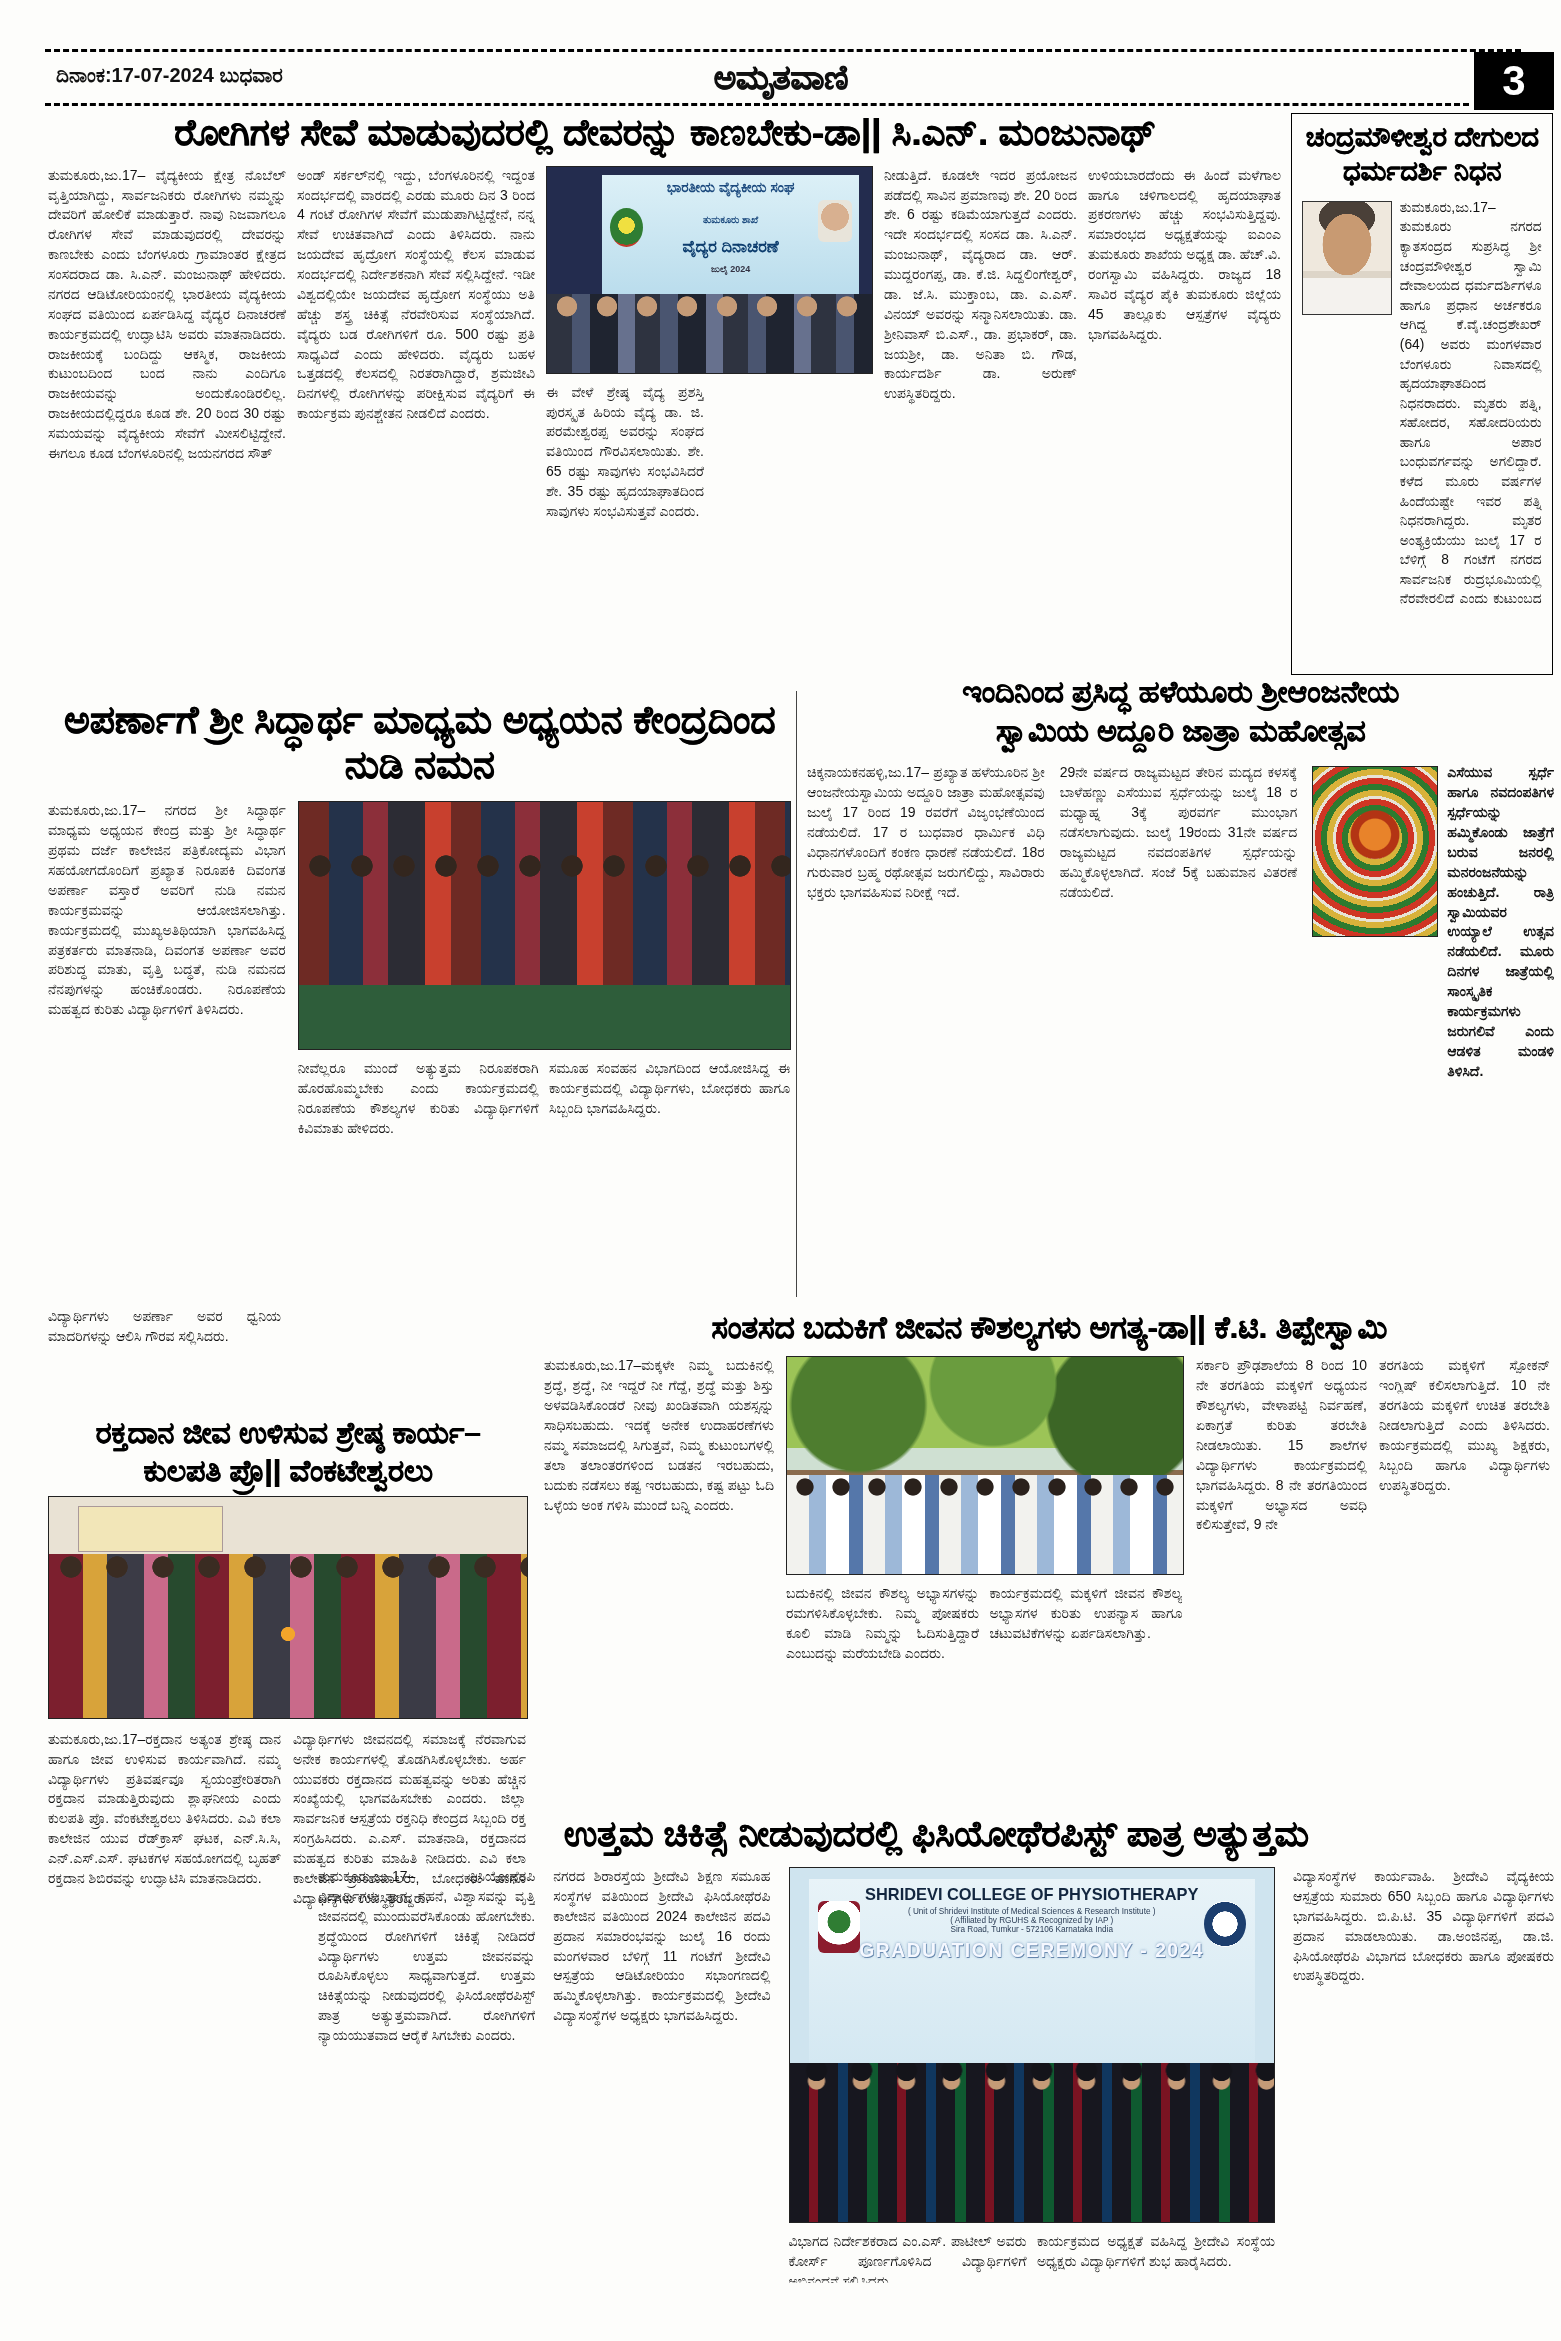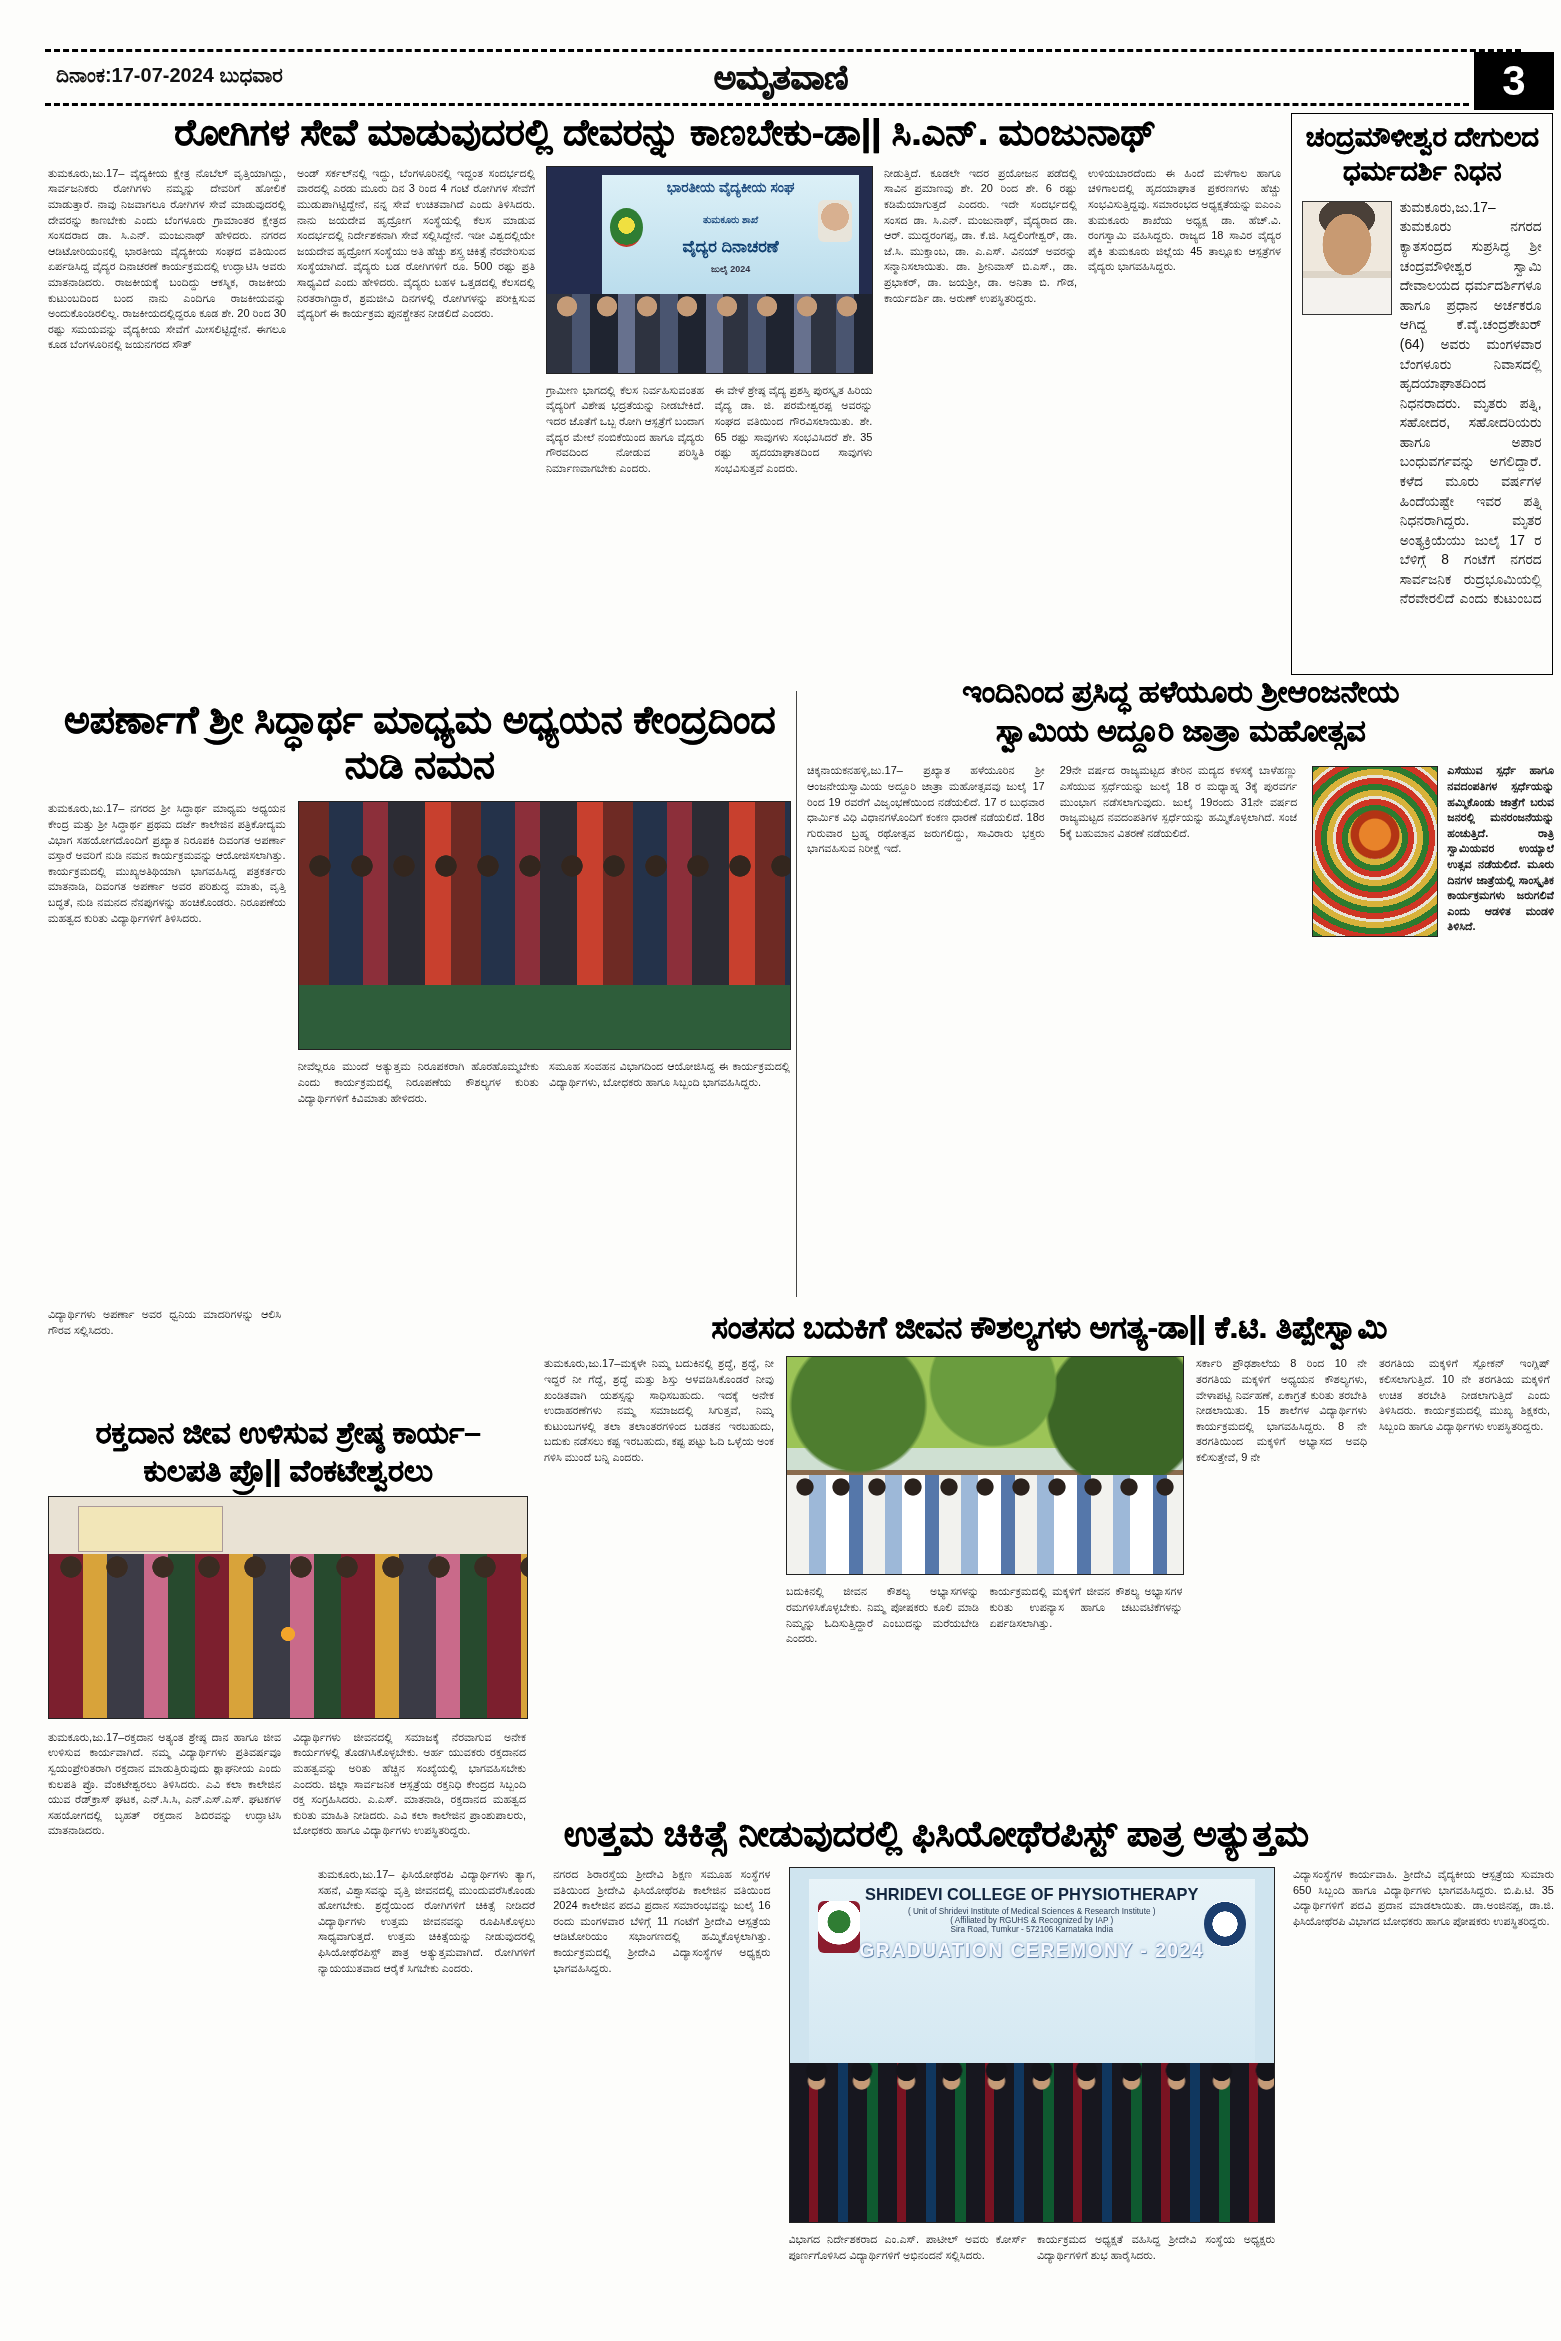--- a/index.html
+++ b/index.html
@@ -1,20 +1,20 @@
 <!DOCTYPE html>
 <html style="font-size:12px"><head>
 <meta charset="utf-8">
 <style>
   html,body{margin:0;padding:0;}
   body{width:1561px;height:2342px;position:relative;background:#fdfdfb;color:#111;
        font-family:"Liberation Sans", sans-serif;}
   .abs{position:absolute;}
   .dash{height:0;border-top:3.7px dashed #000;}
-  .bt{font-size:11px;line-height:1.42;text-align:justify;overflow:hidden;}
+  .bt{font-size:14px;line-height:1.42;text-align:justify;overflow:hidden;}
   .col{overflow:hidden;height:100%;}
   .hl{font-weight:700;text-align:center;color:#000;text-shadow:0.7px 0 #000;}
   .row{display:flex;}
   .midcol{display:flex;flex-direction:column;}
   .subrow{display:flex;flex:1;margin-top:9px;gap:10.4px;overflow:hidden;}
   .photo{border:0.7px solid #222;box-sizing:border-box;position:relative;overflow:hidden;}
   .rule-v{width:0;border-left:1.1px solid #444;}
   
   .crowd-suits{background:
      radial-gradient(circle 10.4px at 20px 10.4px,#c59b77 0 9.7px,transparent 10.4px) 0 1.5px / 40px 31px repeat-x,
@@ -48,21 +48,20 @@
           <div class="screen-txt" style="left:0;right:0;top:4.5px;font-size:14px;">ಭಾರತೀಯ ವೈದ್ಯಕೀಯ ಸಂಘ</div>
           <div class="screen-txt" style="left:0;right:0;top:39px;font-size:9.7px;">ತುಮಕೂರು ಶಾಖೆ</div>
           <div class="screen-txt" style="left:0;right:0;top:62px;font-size:16.4px;color:#0d3d6e;">ವೈದ್ಯರ ದಿನಾಚರಣೆ</div>
           <div class="screen-txt" style="left:0;right:0;top:89px;font-size:9px;color:#334;">ಜುಲೈ 2024</div>
           <div class="abs" style="left:7.4px;top:33px;width:33px;height:39px;border-radius:50%;background:radial-gradient(circle at 50% 45%,#f0e040 0 30%,#2f7d33 31% 70%,#c03a2a 71%);"></div>
           <div class="abs" style="right:7.4px;top:25px;width:34px;height:42px;border-radius:6px;background:radial-gradient(circle at 50% 40%,#d8b090 0 45%,#e8e4da 46%);"></div>
         </div>
         <div class="abs crowd-suits" style="left:0;right:0;bottom:0;height:38%;"></div>
       </div>
       <div class="subrow">
-        <div class="col bt" style="width:158px;">ಗ್ರಾಮೀಣ ಭಾಗದಲ್ಲಿ ಕೆಲಸ ನಿರ್ವಹಿಸುವಂತಹ ವೈದ್ಯರಿಗೆ ವಿಶೇಷ ಭದ್ರತೆಯನ್ನು ನೀಡಬೇಕಿದೆ. ಇದರ ಜೊತೆಗೆ ಒಬ್ಬ ರೋಗಿ ಆಸ್ಪತ್ರೆಗೆ ಬಂದಾಗ ವೈದ್ಯರ ಮೇಲೆ ನಂಬಿಕೆಯಿಂದ ಹಾಗೂ ವೈದ್ಯರು ಗೌರವದಿಂದ ನೋಡುವ ಪರಿಸ್ಥಿತಿ ನಿರ್ಮಾಣವಾಗಬೇಕು ಎಂದರು.</div>
         <div class="col bt" style="width:158px;">ಈ ವೇಳೆ ಶ್ರೇಷ್ಠ ವೈದ್ಯ ಪ್ರಶಸ್ತಿ ಪುರಸ್ಕೃತ ಹಿರಿಯ ವೈದ್ಯ ಡಾ. ಜಿ. ಪರಮೇಶ್ವರಪ್ಪ ಅವರನ್ನು ಸಂಘದ ವತಿಯಿಂದ ಗೌರವಿಸಲಾಯಿತು. ಶೇ. 65 ರಷ್ಟು ಸಾವುಗಳು ಸಂಭವಿಸಿದರೆ ಶೇ. 35 ರಷ್ಟು ಹೃದಯಾಘಾತದಿಂದ ಸಾವುಗಳು ಸಂಭವಿಸುತ್ತವೆ ಎಂದರು.</div>
       </div>
     </div>
     <div class="col bt" style="width:193px;">ನೀಡುತ್ತಿದೆ. ಕೂಡಲೇ ಇದರ ಪ್ರಯೋಜನ ಪಡೆದಲ್ಲಿ ಸಾವಿನ ಪ್ರಮಾಣವು ಶೇ. 20 ರಿಂದ ಶೇ. 6 ರಷ್ಟು ಕಡಿಮೆಯಾಗುತ್ತದೆ ಎಂದರು. ಇದೇ ಸಂದರ್ಭದಲ್ಲಿ ಸಂಸದ ಡಾ. ಸಿ.ಎನ್. ಮಂಜುನಾಥ್, ವೈದ್ಯರಾದ ಡಾ. ಆರ್. ಮುದ್ದರಂಗಪ್ಪ, ಡಾ. ಕೆ.ಜಿ. ಸಿದ್ದಲಿಂಗೇಶ್ವರ್, ಡಾ. ಜೆ.ಸಿ. ಮುಕ್ತಾಂಬ, ಡಾ. ಎ.ಎಸ್. ವಿನಯ್ ಅವರನ್ನು ಸನ್ಮಾನಿಸಲಾಯಿತು. ಡಾ. ಶ್ರೀನಿವಾಸ್ ಬಿ.ಎಸ್., ಡಾ. ಪ್ರಭಾಕರ್, ಡಾ. ಜಯಶ್ರೀ, ಡಾ. ಅನಿತಾ ಬಿ. ಗೌಡ, ಕಾರ್ಯದರ್ಶಿ ಡಾ. ಅರುಣ್ ಉಪಸ್ಥಿತರಿದ್ದರು.</div>
     <div class="col bt" style="width:193px;">ಉಳಿಯಬಾರದೆಂದು ಈ ಹಿಂದೆ ಮಳೆಗಾಲ ಹಾಗೂ ಚಳಿಗಾಲದಲ್ಲಿ ಹೃದಯಾಘಾತ ಪ್ರಕರಣಗಳು ಹೆಚ್ಚು ಸಂಭವಿಸುತ್ತಿದ್ದವು. ಸಮಾರಂಭದ ಅಧ್ಯಕ್ಷತೆಯನ್ನು ಐಎಂಎ ತುಮಕೂರು ಶಾಖೆಯ ಅಧ್ಯಕ್ಷ ಡಾ. ಹೆಚ್.ವಿ. ರಂಗಸ್ವಾಮಿ ವಹಿಸಿದ್ದರು. ರಾಜ್ಯದ 18 ಸಾವಿರ ವೈದ್ಯರ ಪೈಕಿ ತುಮಕೂರು ಜಿಲ್ಲೆಯ 45 ತಾಲ್ಲೂಕು ಆಸ್ಪತ್ರೆಗಳ ವೈದ್ಯರು ಭಾಗವಹಿಸಿದ್ದರು.</div>
   </div>
 </div>
 
 <div class="abs" style="left:1291px;top:113px;width:262px;height:562px;border:1.5px solid #000;box-sizing:border-box;padding:7.4px 10.4px;">
   <div class="hl" style="font-size:27px;line-height:1.25;">ಚಂದ್ರಮೌಳೀಶ್ವರ ದೇಗುಲದ ಧರ್ಮದರ್ಶಿ ನಿಧನ</div>

